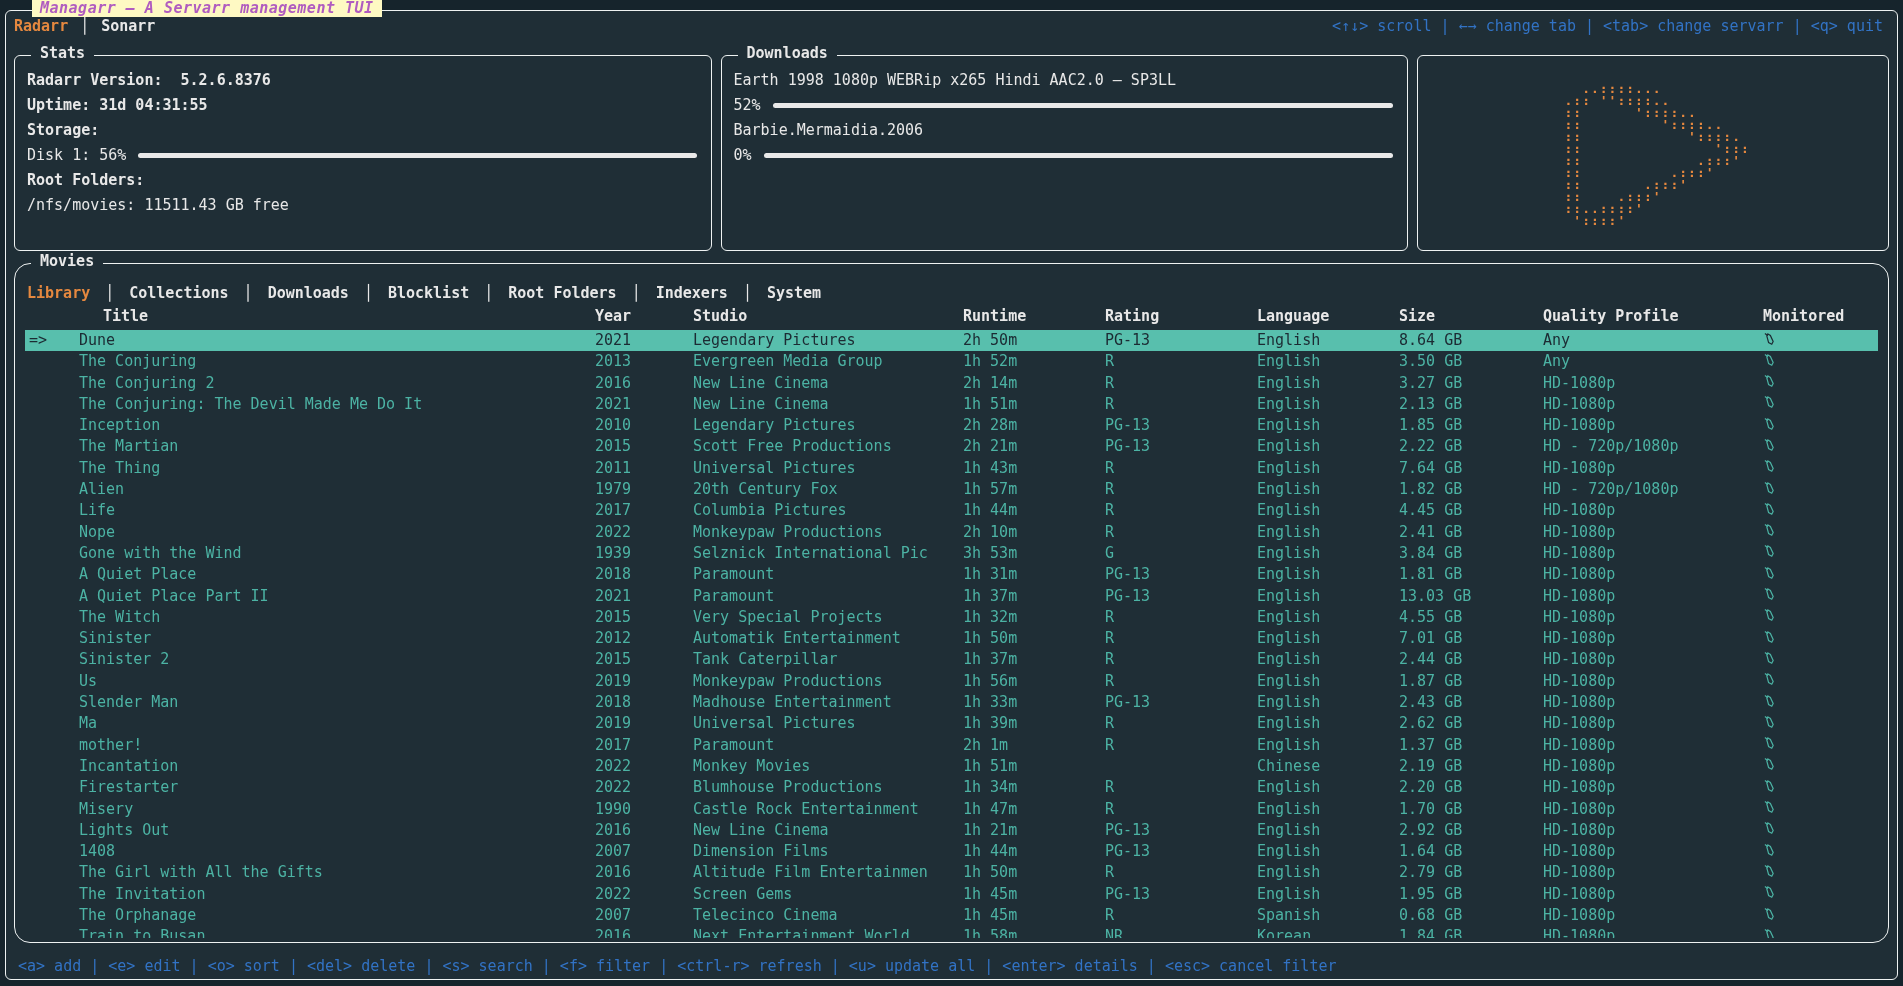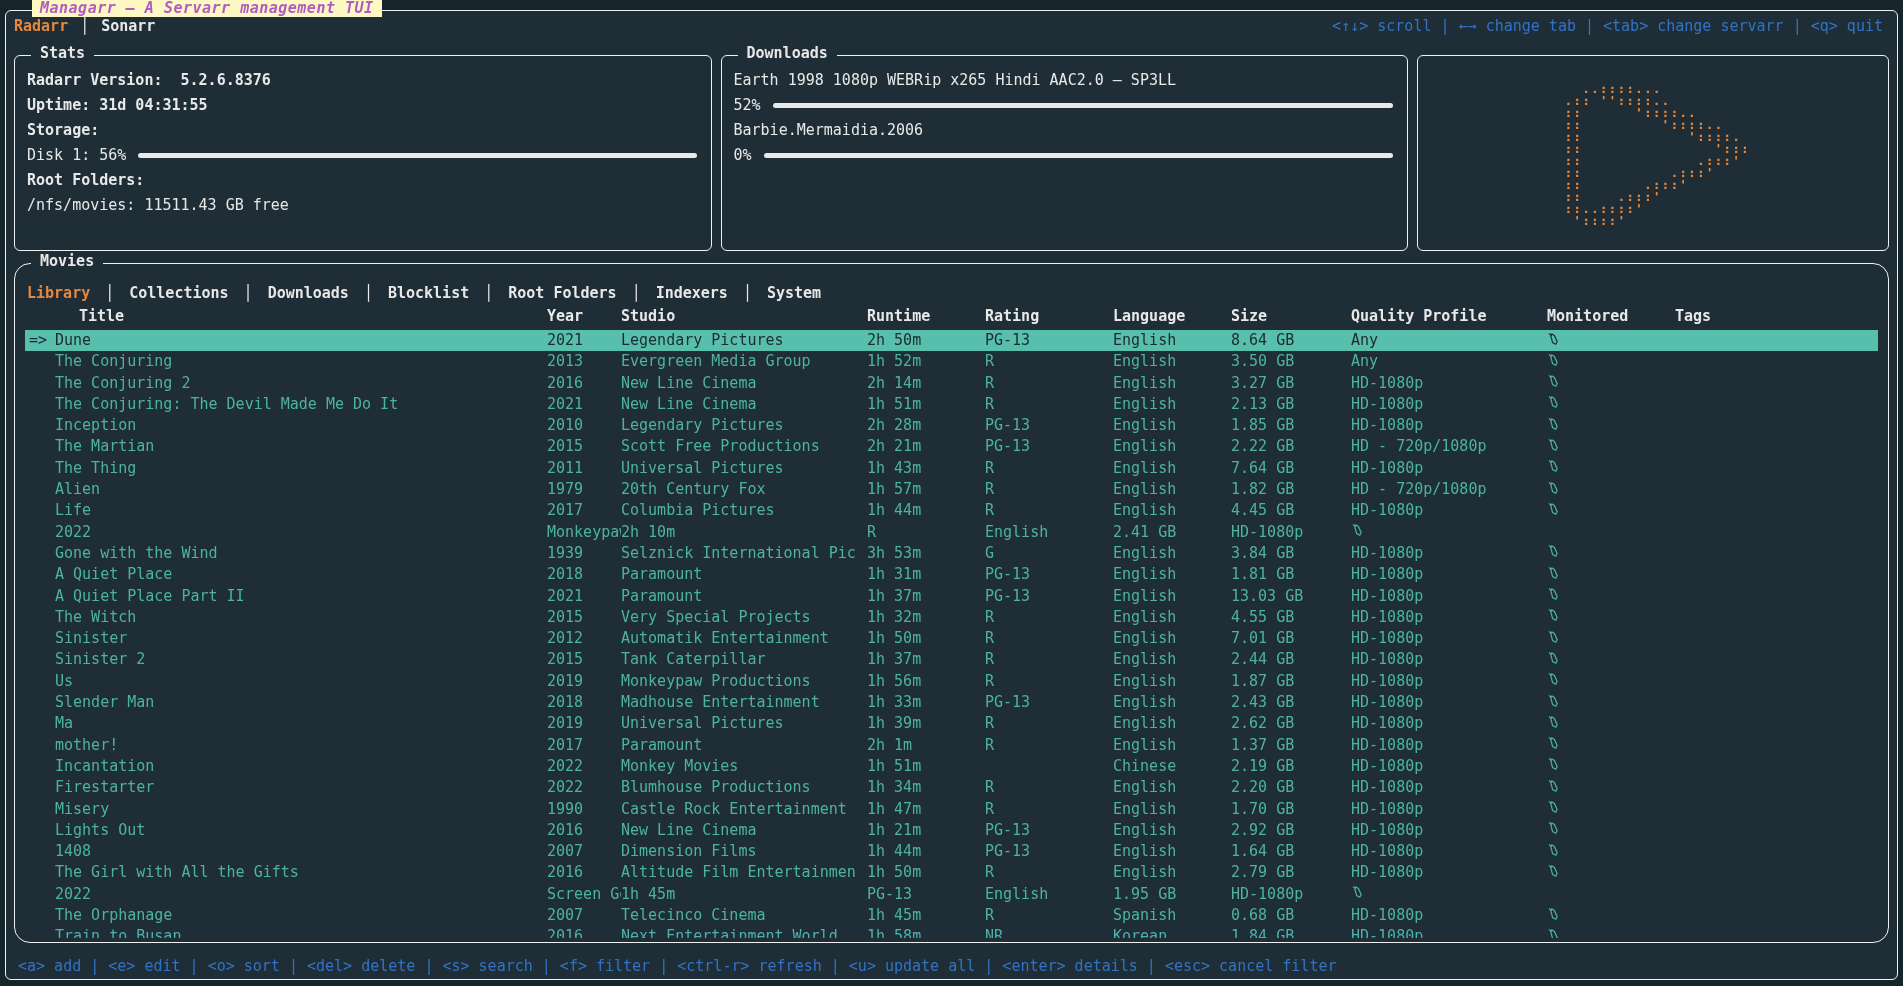--- a/index.html
+++ b/index.html
@@ -34,21 +34,21 @@
 
   .logo-art { color:#e5883f; font-weight:bold; font-size:13px; line-height:12px; letter-spacing:1px; margin:0; }
 
   .movies-panel { position:absolute; top:252px; left:8px; right:8px; bottom:36px;
                   border:1px solid #eef2f2; border-radius:16px; padding:8px 10px 4px 10px;
                   display:flex; flex-direction:column; }
   .movie-tabs { display:flex; align-items:flex-end; height:30px; font-weight:bold; flex:0 0 auto; }
   .movie-tabs .mtab { padding:0 2px; cursor:default; }
   .movie-tabs .sep { color:#e8e8e8; padding:0 13px; font-weight:normal; }
 
-  .tgrid { display:grid; grid-template-columns:30px 492px 74px 246px 118px 128px 118px 120px 196px 128px 1fr; }
+  .tgrid { display:grid; grid-template-columns:30px 492px 74px 246px 118px 128px 118px 120px 196px 128px 1fr;gap:24px; }
   .thead { font-weight:bold; color:#e8e8e8; height:28px; line-height:28px; flex:0 0 auto; }
   .thead .hc-title { padding-left:24px; }
   .tbody { flex:1 1 auto; overflow:hidden; }
   .trow { color:#4cb3a4; line-height:21.3px; height:21.3px; }
   .trow .c { overflow:hidden; white-space:nowrap; }
   .trow.selected { background:#58bfad; color:#1c2b33; }
   .trow .pre { padding-left:4px; }
   .mon svg { vertical-align:middle; margin-top:-3px; }
 
   .bottombar { position:absolute; left:12px; bottom:4px; right:12px; color:#3273c5; white-space:pre;margin-top:31px; }
@@ -285,20 +285,21 @@
           <span class="c">4.45 GB</span>
           <span class="c">HD-1080p</span>
           <span class="c mon"><span class="mon-i"><svg width="14" height="15" viewBox="0 0 16 16" fill="none" stroke="currentColor" stroke-width="1.4">
                 <path d="M5.6 1.6 L8.4 3.4 L11.6 10.2 L10.0 13.4 L6.4 11.6 L4.4 4.2 Z"></path>
                 <line x1="2.2" y1="1.2" x2="5.2" y2="3.4"></line>
               </svg></span></span>
           <span class="c"></span>
         </div>
         <div class="tgrid trow">
           <span class="c pre"></span>
+          <span class="c">Nope</span>
           <span class="c">2022</span>
           <span class="c">Monkeypaw Productions</span>
           <span class="c">2h 10m</span>
           <span class="c">R</span>
           <span class="c">English</span>
           <span class="c">2.41 GB</span>
           <span class="c">HD-1080p</span>
           <span class="c mon"><span class="mon-i"><svg width="14" height="15" viewBox="0 0 16 16" fill="none" stroke="currentColor" stroke-width="1.4">
                 <path d="M5.6 1.6 L8.4 3.4 L11.6 10.2 L10.0 13.4 L6.4 11.6 L4.4 4.2 Z"></path>
                 <line x1="2.2" y1="1.2" x2="5.2" y2="3.4"></line>
@@ -556,20 +557,21 @@
           <span class="c">2.79 GB</span>
           <span class="c">HD-1080p</span>
           <span class="c mon"><span class="mon-i"><svg width="14" height="15" viewBox="0 0 16 16" fill="none" stroke="currentColor" stroke-width="1.4">
                 <path d="M5.6 1.6 L8.4 3.4 L11.6 10.2 L10.0 13.4 L6.4 11.6 L4.4 4.2 Z"></path>
                 <line x1="2.2" y1="1.2" x2="5.2" y2="3.4"></line>
               </svg></span></span>
           <span class="c"></span>
         </div>
         <div class="tgrid trow">
           <span class="c pre"></span>
+          <span class="c">The Invitation</span>
           <span class="c">2022</span>
           <span class="c">Screen Gems</span>
           <span class="c">1h 45m</span>
           <span class="c">PG-13</span>
           <span class="c">English</span>
           <span class="c">1.95 GB</span>
           <span class="c">HD-1080p</span>
           <span class="c mon"><span class="mon-i"><svg width="14" height="15" viewBox="0 0 16 16" fill="none" stroke="currentColor" stroke-width="1.4">
                 <path d="M5.6 1.6 L8.4 3.4 L11.6 10.2 L10.0 13.4 L6.4 11.6 L4.4 4.2 Z"></path>
                 <line x1="2.2" y1="1.2" x2="5.2" y2="3.4"></line>

